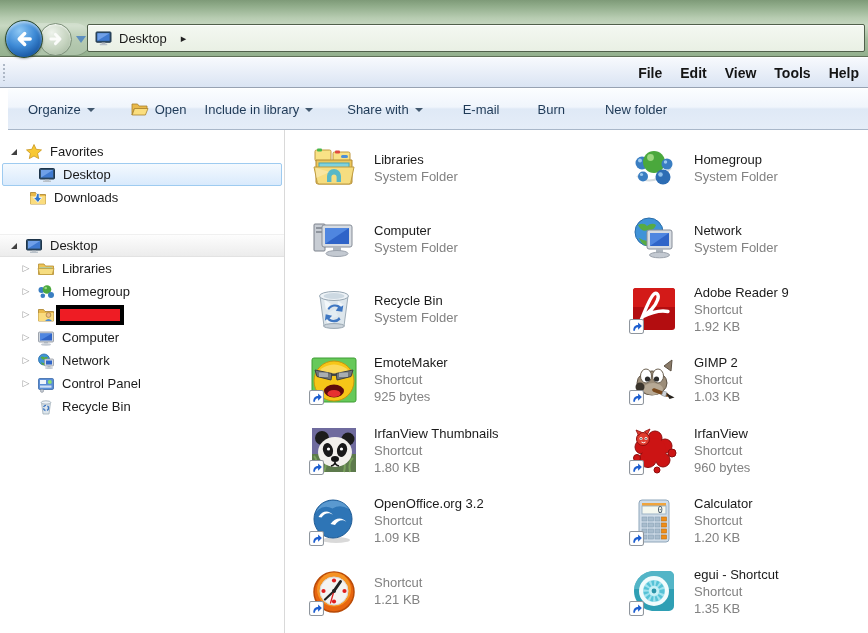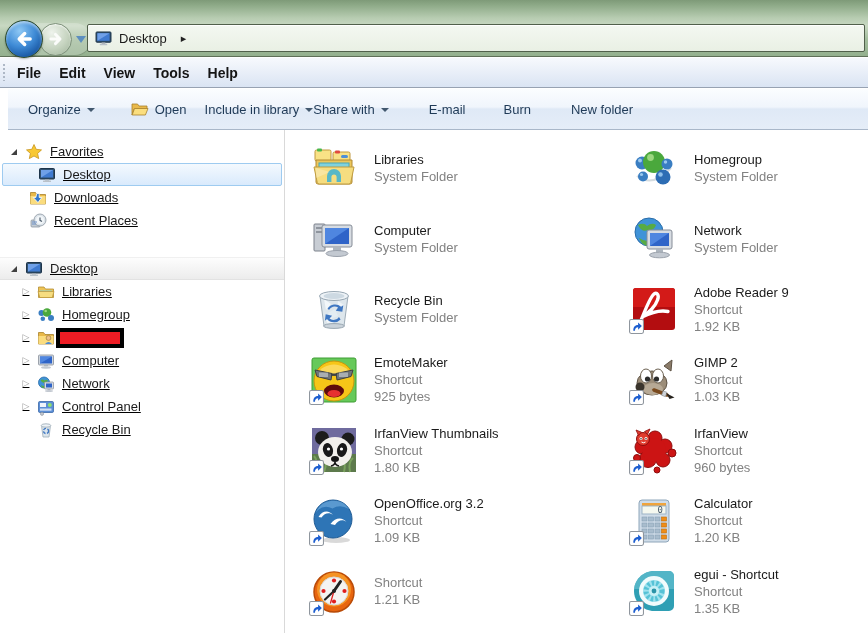--- a/index.html
+++ b/index.html
@@ -24,37 +24,37 @@
     border-top:7px solid #2f6fae; margin-left:4px; }
   .addressbar { position:absolute; left:87px; right:3px; top:24px; height:28px;
     background:linear-gradient(#f4f8f1,#e9f0e4); border:1px solid #51604b; border-radius:2px;
     box-shadow:inset 0 1px 0 rgba(255,255,255,.9); display:flex; align-items:center; padding:0 7px; }
   .addr-text { margin-left:7px; color:#1a1a1a; }
   .addr-chev { margin-left:14px; color:#222; font-size:11px; }
 
   
   .menubar { position:absolute; left:0; top:58px; width:868px; height:30px;
     background:linear-gradient(#f7f9fd,#dae4f3); border-bottom:1px solid #97a2b2;
-    display:flex; align-items:center; padding-left:8px; }
+    display:flex; align-items:center; padding-left:8px;justify-content:flex-end; }
   .menubar::before { content:""; position:absolute; left:3px; top:6px; bottom:6px; width:2px;
     background:repeating-linear-gradient(180deg,#aeb8c6 0 2px,transparent 2px 4px); }
   .mi { font-weight:bold; font-size:14px; color:#151515; padding:3px 9px; }
 
   
   .toolbar { position:absolute; left:8px; top:89px; width:868px; height:41px;
     background:linear-gradient(180deg,#fbfdff 0%,#f0f5fc 45%,#dfe9f6 50%,#e5edf8 100%);
     border-bottom:1px solid #a9b7c9; display:flex; align-items:center; color:#1f3a57; }
   .tbi { display:flex; align-items:center; white-space:nowrap; }
   .tb-arrow { width:0; height:0; border-left:4px solid transparent; border-right:4px solid transparent;
     border-top:4px solid #42586e; margin-left:6px; margin-top:2px; }
   .tbi svg { margin-right:6px; }
 
   
   .sidebar { position:absolute; left:0; top:130px; width:285px; bottom:0; background:#fff;
-    border-right:1px solid #d9d9d9; padding-top:10px;text-decoration:underline; }
+    border-right:1px solid #d9d9d9; padding-top:10px; }
   .content { position:absolute; left:286px; top:130px; right:0; bottom:0; background:#fff;
     padding:14px 0 0 24px; overflow:hidden; }
 
   
   .srow { height:23px; display:flex; align-items:center; position:relative; color:#1a1a1a; }
   .tw-exp { width:0; height:0; border-bottom:6px solid #404040; border-left:6px solid transparent; }
   .tw-col { color:#9b9b9b; font-size:9px; line-height:9px; }
   .tw-slot { width:12px; display:flex; justify-content:center; flex:none; }
   .sic { width:18px; height:18px; flex:none; margin:0 7px 0 5px; }
   .srow.hdr { padding-left:8px; }
@@ -124,21 +124,21 @@
     <svg width="18" height="16" viewBox="0 0 18 16">
       <path d="M1 3 h5.5 l1.5 2 h8 v3 H3 L1 14 Z" fill="#e9b94a" stroke="#a8822c" stroke-width="0.8"></path>
       <path d="M3.5 7.5 h13.5 l-2.6 6.5 H1.2 Z" fill="#fbde7e" stroke="#a8822c" stroke-width="0.8"></path>
     </svg>
     <span>Open</span>
   </div>
   <div class="tbi" style="margin-left:18px">
     <span>Include in library</span>
     <span class="tb-arrow"></span>
   </div>
-  <div class="tbi" style="">
+  <div class="tbi" style="margin-left:34px">
     <span>Share with</span>
     <span class="tb-arrow"></span>
   </div>
   <div class="tbi" style="margin-left:40px">
     <span>E-mail</span>
   </div>
   <div class="tbi" style="margin-left:38px">
     <span>Burn</span>
   </div>
   <div class="tbi" style="margin-left:40px">
@@ -171,30 +171,20 @@
 
   <div class="srow fav-child">
     <svg class="sic" viewBox="0 0 18 18">
       <path d="M1.5 3.5 h5 l1.5 2 h8.5 v9.5 h-15 Z" fill="#e9b94a" stroke="#a8822c" stroke-width="0.8"></path>
       <path d="M1.5 7 h15 v8 h-15 Z" fill="#fadc7e"></path>
       <path d="M7.8 4.5 h2.4 v4 h2.6 L9 13.6 4.2 8.5 h2.6 Z" fill="#2f76cc" stroke="#fff" stroke-width="0.8"></path>
     </svg>
     <span>Downloads</span>
   </div>
 
-  <div class="srow fav-child">
-    <svg class="sic" viewBox="0 0 18 18">
-      <rect x="2" y="8" width="9" height="7" rx="1" fill="#c3ccd4" stroke="#8d98a2" stroke-width="0.8"></rect>
-      <circle cx="11" cy="8" r="6" fill="#dde4ea" stroke="#8d98a2" stroke-width="0.8"></circle>
-      <circle cx="11" cy="8" r="4" fill="#f2f6f9"></circle>
-      <path d="M11 5.5 v2.8 l2 1.3" stroke="#51606e" stroke-width="1.2" fill="none"></path>
-      <path d="M3 10 h5 M3 12 h4" stroke="#6f92c9" stroke-width="1"></path>
-    </svg>
-    <span>Recent Places</span>
-  </div>
 
   <div class="group-gap"></div>
 
   <div class="srow hdr hoverbar">
     <span class="tw-slot">
         <span class="tw-exp"></span>
       </span>
     <svg class="sic" viewBox="0 0 18 18">
       <rect x="1.5" y="2.5" width="15" height="10.5" rx="1" fill="#30506e" stroke="#1d344a"></rect>
       <rect x="3" y="4" width="12" height="7.5" fill="#3f7ad0"></rect>

